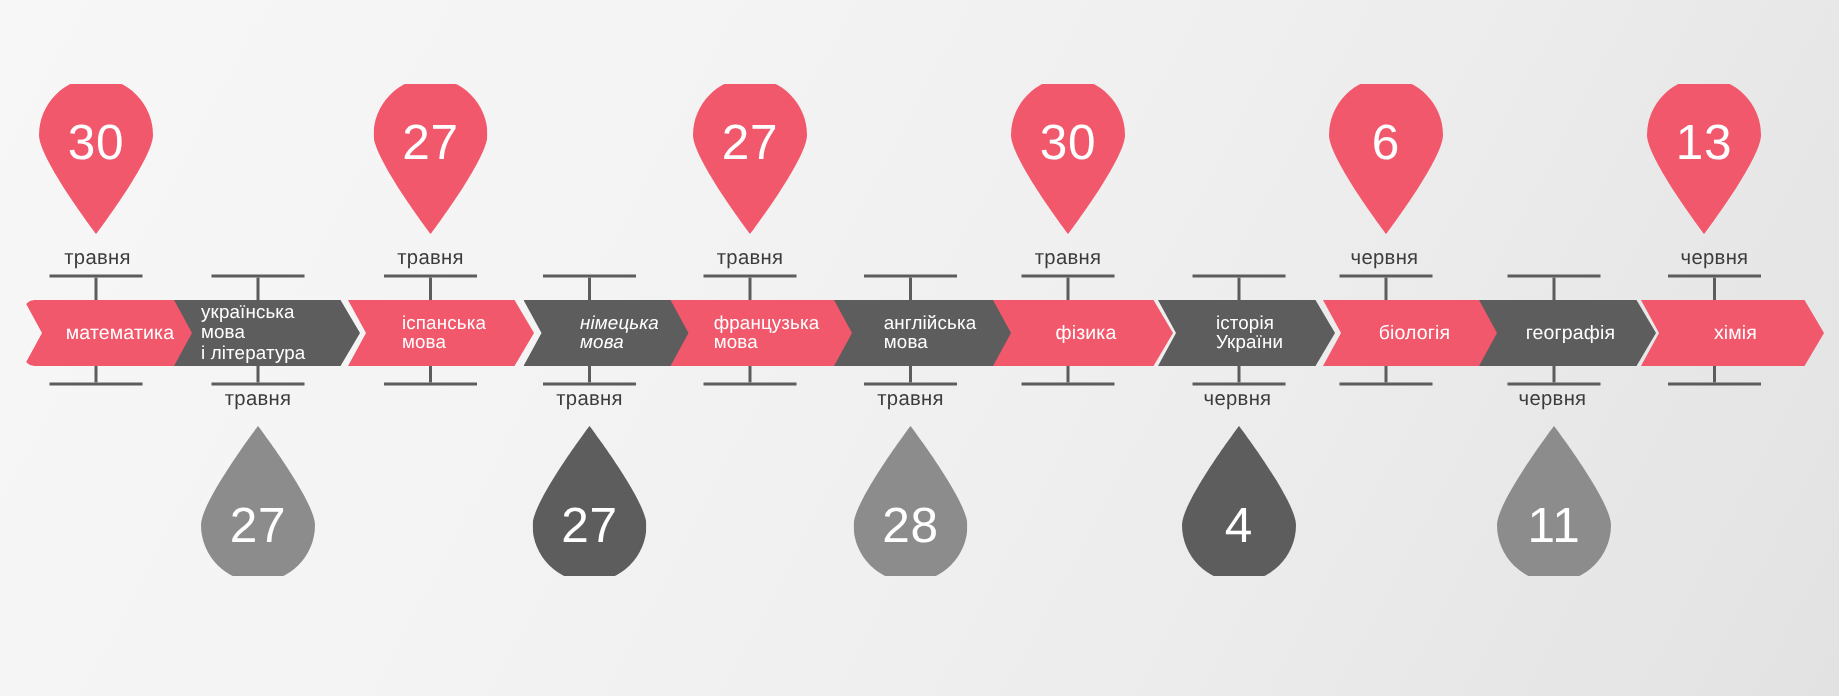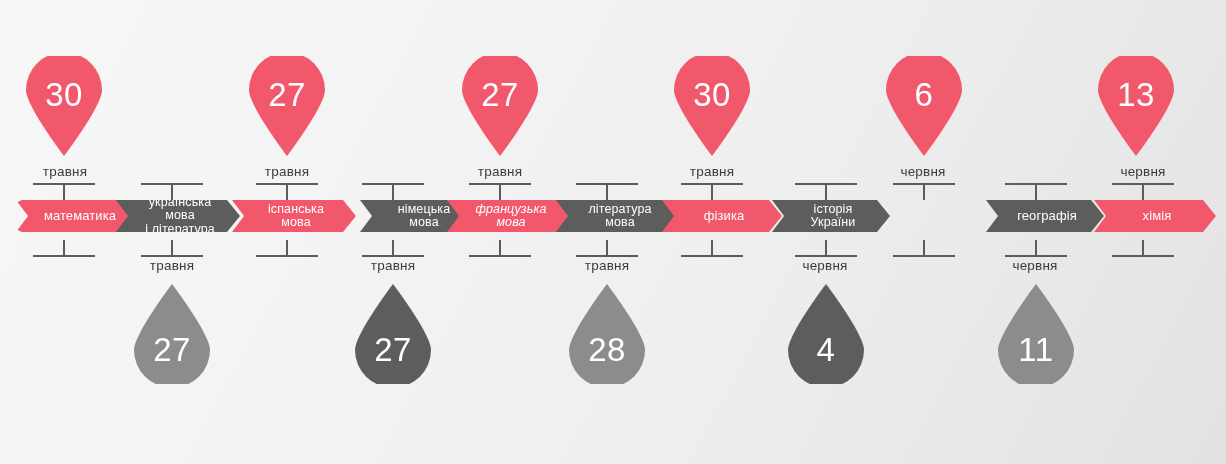--- a/index.html
+++ b/index.html
@@ -7,23 +7,23 @@
   body {
     font-family: "Liberation Sans", sans-serif;
     background: linear-gradient(118deg, #f7f7f7 0%, #f4f4f4 28%, #efefef 58%, #e8e8e8 82%, #e2e2e2 100%);
     overflow:hidden;
   }
   #stage { position:relative; width:1226px; height:464px; }
 
   
   .band { position:absolute; left:0; top:200px; height:40px; width:1226px; }
   .chev {
-    position:absolute; top:0; height:32px;
+    position:absolute; top:0; height:44px;
     display:flex; align-items:center; justify-content:center;
-    color:#ffffff; text-align:center; line-height:1.08;
+    color:#ffffff; text-align:left; line-height:1.08;
     letter-spacing:.1px;
     -webkit-clip-path: polygon(0 0, calc(100% - 13px) 0, 100% 50%, calc(100% - 13px) 100%, 0 100%, 12px 50%);
     clip-path: polygon(0 0, calc(100% - 13px) 0, 100% 50%, calc(100% - 13px) 100%, 0 100%, 12px 50%);
   }
   .chev .lbl { padding:0 14px 0 18px; display:block; }
   .chev.pink { background:#f2586c; }
   .chev.gray { background:#5d5d5d; }
   
   .chev.first { border-top-left-radius:7px; border-bottom-left-radius:7px; }
   .chev.last  { border-top-right-radius:3px; border-bottom-right-radius:3px; }
@@ -234,35 +234,38 @@
   <div class="band" id="band">
       <div class="chev pink first" style="left: 16px; width: 124px;">
         <span class="lbl" style="font-size: 13px;">математика</span>
       </div>
       <div class="chev gray" style="left: 116px; width: 124px;">
         <span class="lbl" style="font-size: 12.5px;"><span>українська мова</span><br><span>і література</span></span>
       </div>
       <div class="chev pink" style="left: 232px; width: 124px;">
         <span class="lbl" style="font-size: 12.5px;"><span>іспанська</span><br><span>мова</span></span>
       </div>
-      <div class="chev gray" style="left: 360px; width: 124px;">
+      <div class="chev gray" style="left: 349px; width: 124px; font-style: italic;">
         <span class="lbl" style="font-size: 12.5px;"><span>німецька</span><br><span>мова</span></span>
       </div>
       <div class="chev pink" style="left: 447px; width: 124px;">
-        <span class="lbl" style="font-size: 12.5px; font-style: italic;"><span>французька</span><br><span>мова</span></span>
+        <span class="lbl" style="font-size: 12.5px;"><span>французька</span><br><span>мова</span></span>
       </div>
       <div class="chev gray" style="left: 556px; width: 124px;">
-        <span class="lbl" style="font-size: 12.5px;"><span>література</span><br><span>мова</span></span>
+        <span class="lbl" style="font-size: 12.5px;"><span>англійська</span><br><span>мова</span></span>
       </div>
       <div class="chev gray" style="left: 772px; width: 118px;">
         <span class="lbl" style="font-size: 12.5px;"><span>історія</span><br><span>України</span></span>
       </div>
       <div class="chev pink" style="left: 662px; width: 120px;">
         <span class="lbl" style="font-size: 13px;">фізика</span>
       </div>
+      <div class="chev pink" style="left: 882px; width: 118px;">
+        <span class="lbl" style="font-size: 13px;">біологія</span>
+      </div>
       <div class="chev gray" style="left: 986px; width: 118px;">
         <span class="lbl" style="font-size: 13px;">географія</span>
       </div>
       <div class="chev pink last" style="left: 1094px; width: 122px;">
         <span class="lbl" style="font-size: 13px;">хімія</span>
       </div>
     </div>
 
 </div>
 

